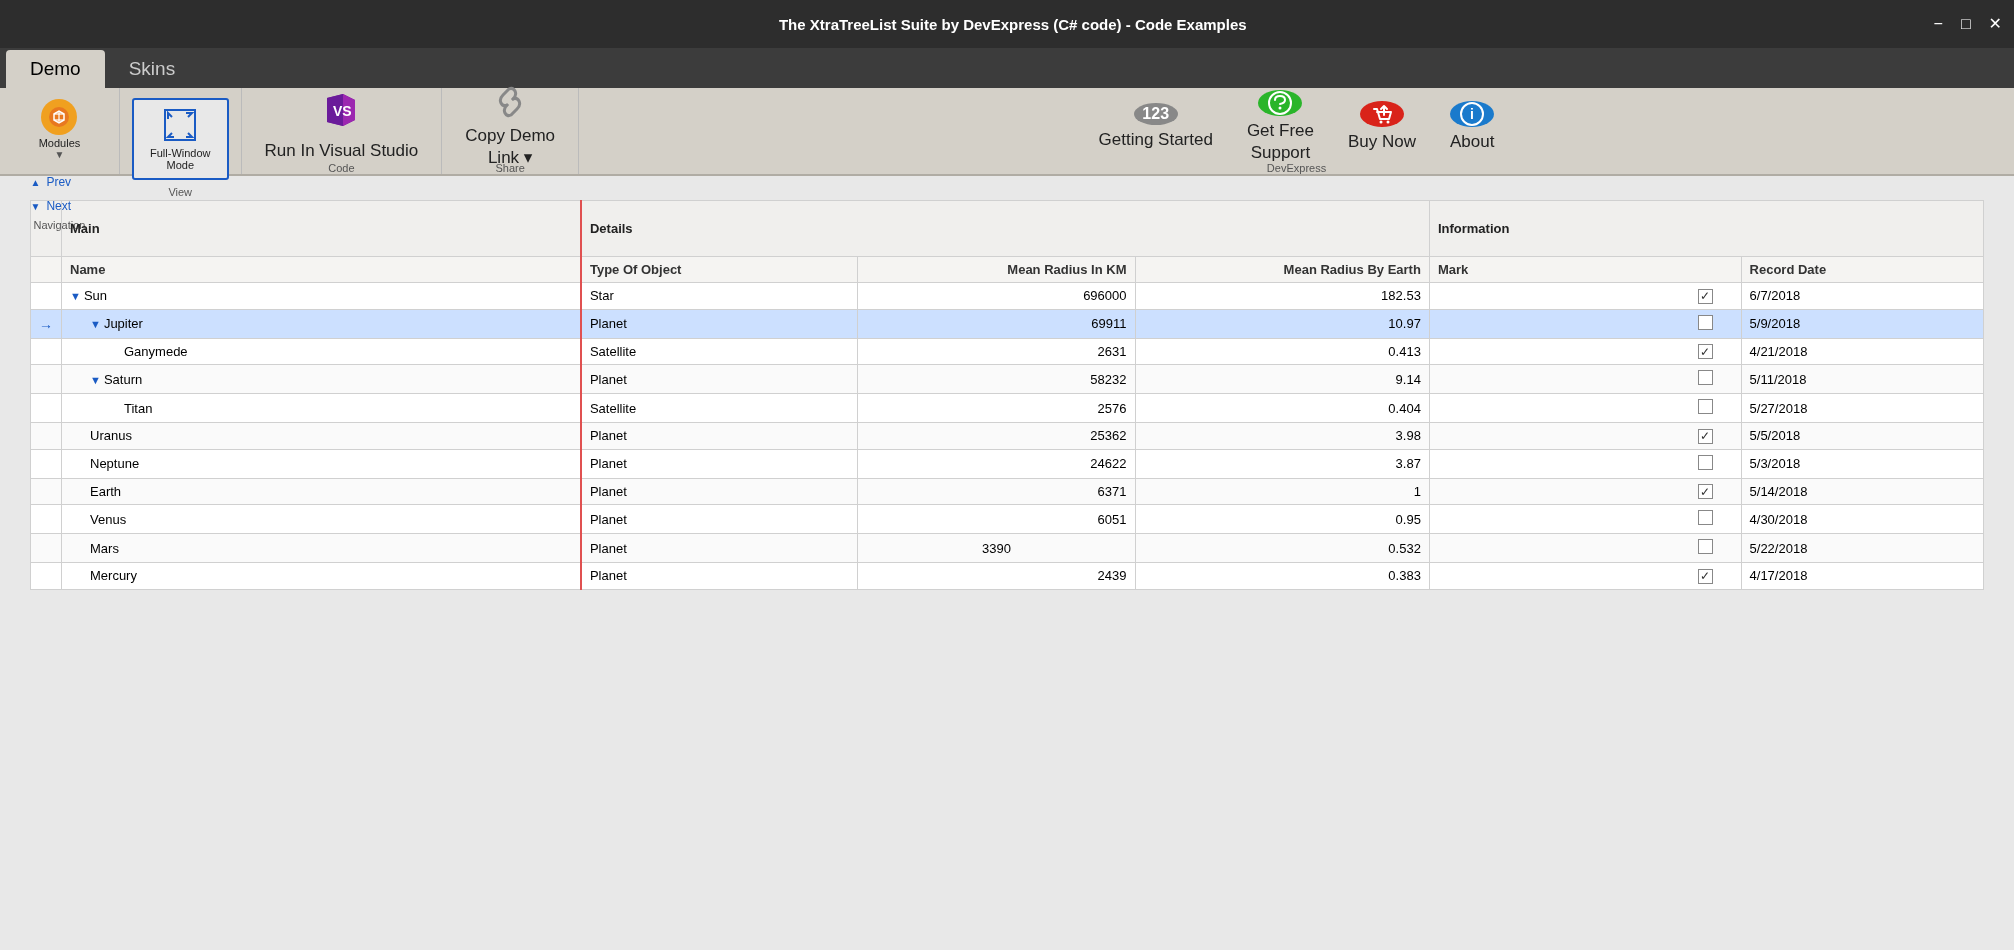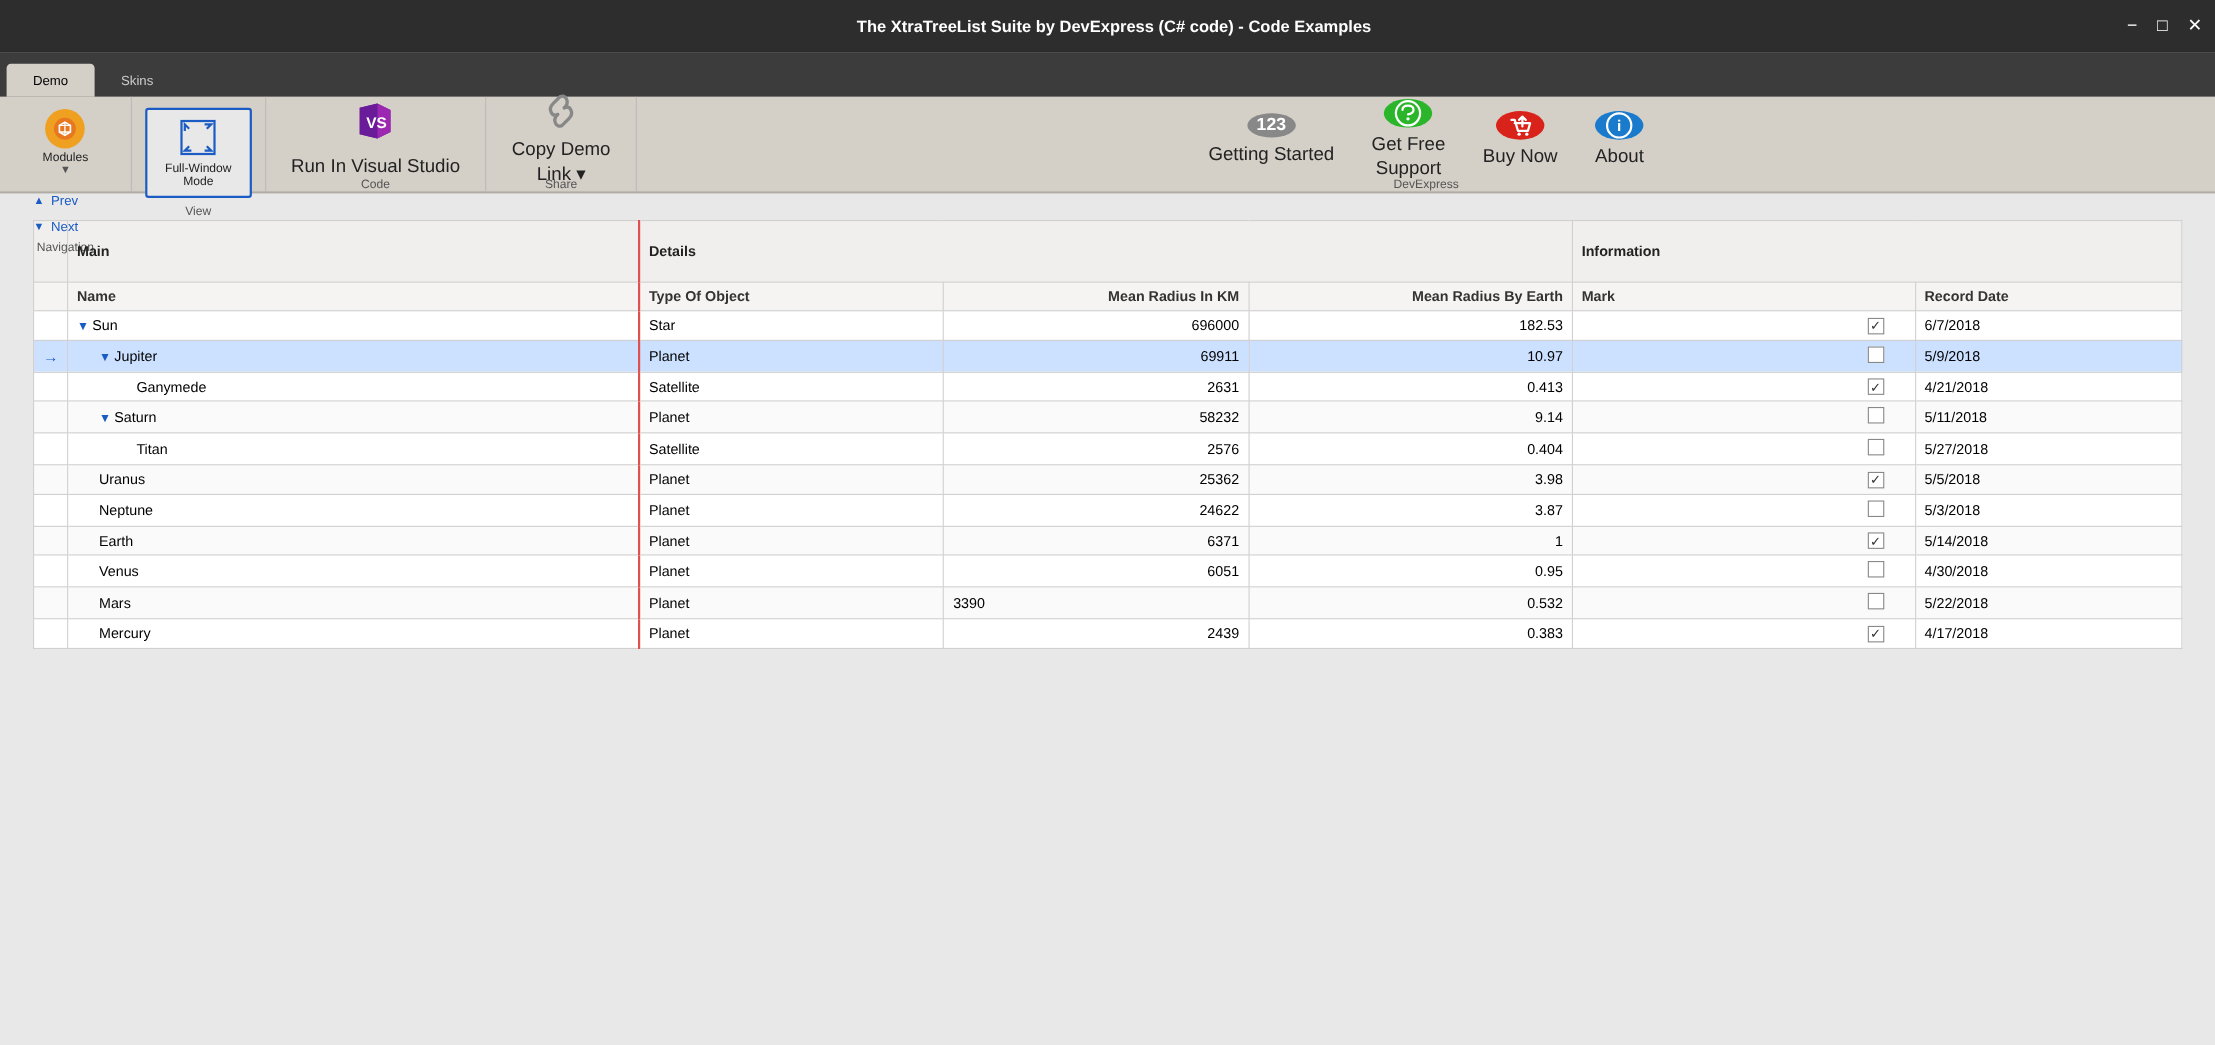--- a/index.html
+++ b/index.html
@@ -22,21 +22,21 @@
     
     .tab-bar {
       background: #3c3c3c;
       display: flex;
       height: 40px;
       align-items: flex-end;
       padding: 0 6px;
     }
     .tab {
       padding: 8px 24px;
-      font-size: 12px;
+      font-size: 19px;
       color: #ccc;
       cursor: pointer;
       border-top-left-radius: 4px;
       border-top-right-radius: 4px;
       background: transparent;
     }
     .tab.active {
       background: #d4d0c8;
       color: #000;
       font-weight: 500;
@@ -454,21 +454,21 @@
           <td style="border-width: 1px 1px 1px 2px; border-style: solid; border-color: rgb(208, 208, 208) rgb(208, 208, 208) rgb(208, 208, 208) rgb(224, 80, 80); border-image: initial;">Planet</td>
           <td style="text-align: right; border: 1px solid rgb(208, 208, 208);">6051</td>
           <td style="text-align: right; border: 1px solid rgb(208, 208, 208);">0.95</td>
           <td style="text-align: right; border: 1px solid rgb(208, 208, 208); padding-right: 28px;"><div class="cb" style="display: inline-flex; width: 15px; height: 15px; border: 1px solid rgb(136, 136, 136); align-items: center; justify-content: center; background: rgb(255, 255, 255); font-size: 12px;"></div></td>
           <td style="border: 1px solid rgb(208, 208, 208);">4/30/2018</td>
         </tr>
         <tr>
           <td style="text-align: center; width: 30px; border: 1px solid rgb(208, 208, 208);"></td>
           <td style="border: 1px solid rgb(208, 208, 208); padding-left: 28px;">Mars</td>
           <td style="border-width: 1px 1px 1px 2px; border-style: solid; border-color: rgb(208, 208, 208) rgb(208, 208, 208) rgb(208, 208, 208) rgb(224, 80, 80); border-image: initial;">Planet</td>
-          <td style="text-align: left; border: 1px solid rgb(208, 208, 208);">3390</td>
+          <td style="text-align: center; border: 1px solid rgb(208, 208, 208);">3390</td>
           <td style="text-align: right; border: 1px solid rgb(208, 208, 208);">0.532</td>
           <td style="text-align: right; border: 1px solid rgb(208, 208, 208); padding-right: 28px;"><div class="cb" style="display: inline-flex; width: 15px; height: 15px; border: 1px solid rgb(136, 136, 136); align-items: center; justify-content: center; background: rgb(255, 255, 255); font-size: 12px;"></div></td>
           <td style="border: 1px solid rgb(208, 208, 208);">5/22/2018</td>
         </tr>
         <tr>
           <td style="text-align: center; width: 30px; border: 1px solid rgb(208, 208, 208);"></td>
           <td style="border: 1px solid rgb(208, 208, 208); padding-left: 28px;">Mercury</td>
           <td style="border-width: 1px 1px 1px 2px; border-style: solid; border-color: rgb(208, 208, 208) rgb(208, 208, 208) rgb(208, 208, 208) rgb(224, 80, 80); border-image: initial;">Planet</td>
           <td style="text-align: right; border: 1px solid rgb(208, 208, 208);">2439</td>
           <td style="text-align: right; border: 1px solid rgb(208, 208, 208);">0.383</td>

